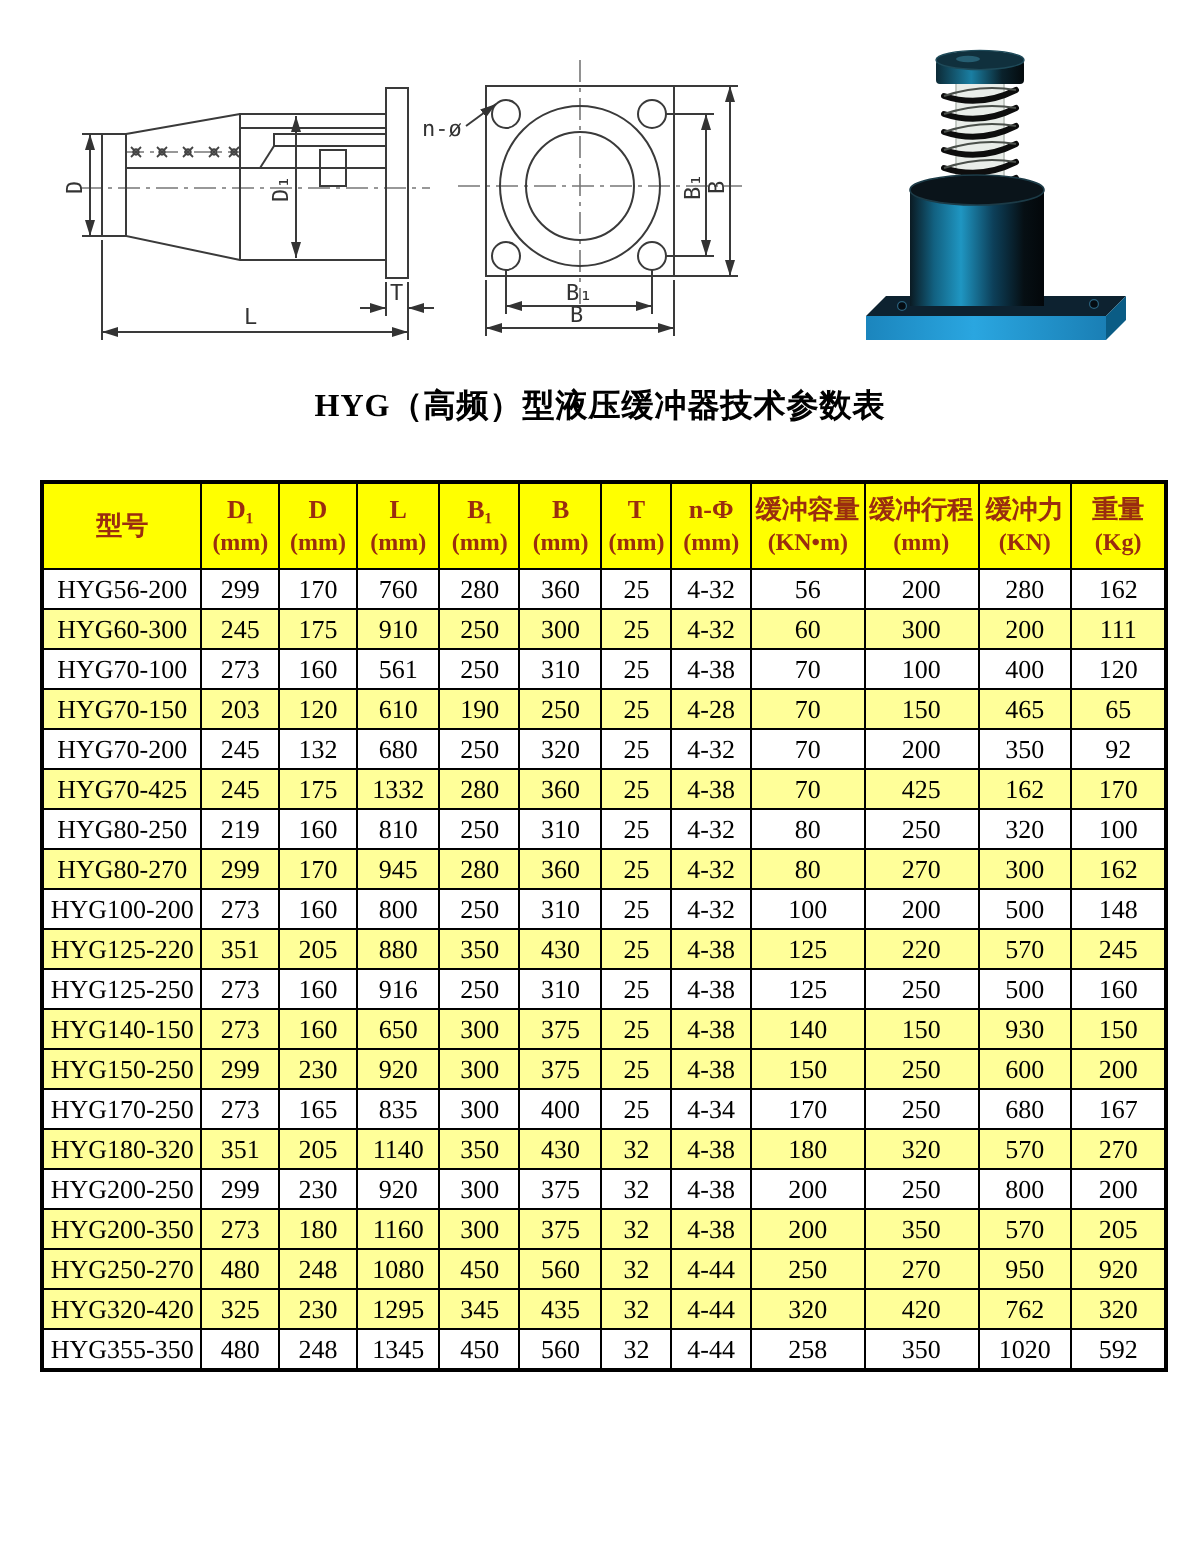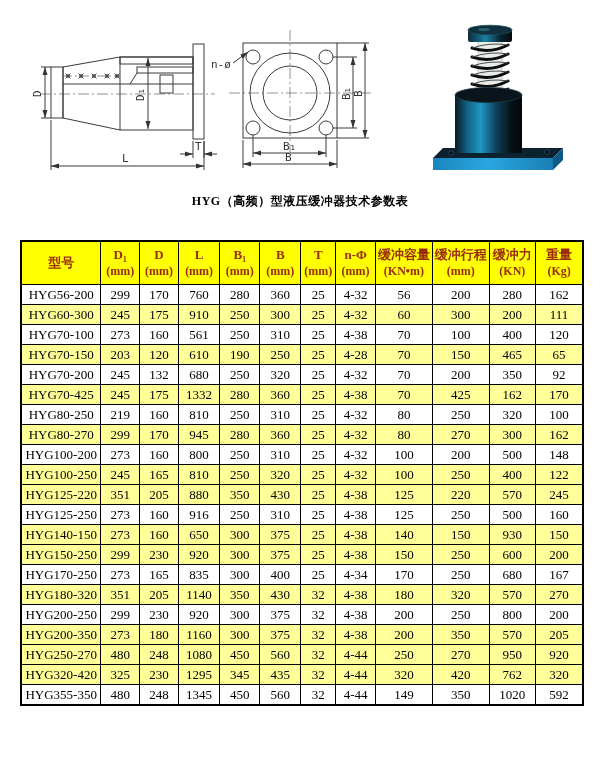--- a/index.html
+++ b/index.html
@@ -5,21 +5,21 @@
   html,body{margin:0;padding:0;}
   body{
     width:600px;height:783px;background:#ffffff;position:relative;
     font-family:"Liberation Serif","DejaVu Serif",serif;
     -webkit-font-smoothing:antialiased;
   }
   .page{position:absolute;inset:0;overflow:hidden;}
   .figures{position:absolute;top:0;left:0;}
   .title{
     position:absolute;top:193px;left:0;width:600px;text-align:center;
-    font-size:12px;font-weight:bold;color:#000;letter-spacing:0.5px;
+    font-size:16px;font-weight:bold;color:#000;letter-spacing:0.5px;
     font-family:"Liberation Serif","DejaVu Serif",serif;
   }
   table.spec-table{
     position:absolute;top:240px;left:20px;width:564px;
     border-collapse:collapse;table-layout:fixed;
     border:2px solid #000;
     font-family:"Liberation Serif","DejaVu Serif",serif;
   }
   .spec-table th,.spec-table td{
     border:1px solid #000;text-align:center;vertical-align:middle;
@@ -421,34 +421,20 @@
           <td>250</td>
           <td>310</td>
           <td>25</td>
           <td>4-32</td>
           <td>100</td>
           <td>200</td>
           <td>500</td>
           <td>148</td>
         </tr>
         <tr class="alt">
-          <td>HYG100-250</td>
-          <td>245</td>
-          <td>165</td>
-          <td>810</td>
-          <td>250</td>
-          <td>320</td>
-          <td>25</td>
-          <td>4-32</td>
-          <td>100</td>
-          <td>250</td>
-          <td>400</td>
-          <td>122</td>
-        </tr>
-        <tr class="alt">
           <td>HYG125-220</td>
           <td>351</td>
           <td>205</td>
           <td>880</td>
           <td>350</td>
           <td>430</td>
           <td>25</td>
           <td>4-38</td>
           <td>125</td>
           <td>220</td>
@@ -583,21 +569,21 @@
         </tr>
         <tr>
           <td>HYG355-350</td>
           <td>480</td>
           <td>248</td>
           <td>1345</td>
           <td>450</td>
           <td>560</td>
           <td>32</td>
           <td>4-44</td>
-          <td>149</td>
+          <td>258</td>
           <td>350</td>
           <td>1020</td>
           <td>592</td>
         </tr>
       </tbody>
     </table>
 
 </div>
 
 </body></html>

